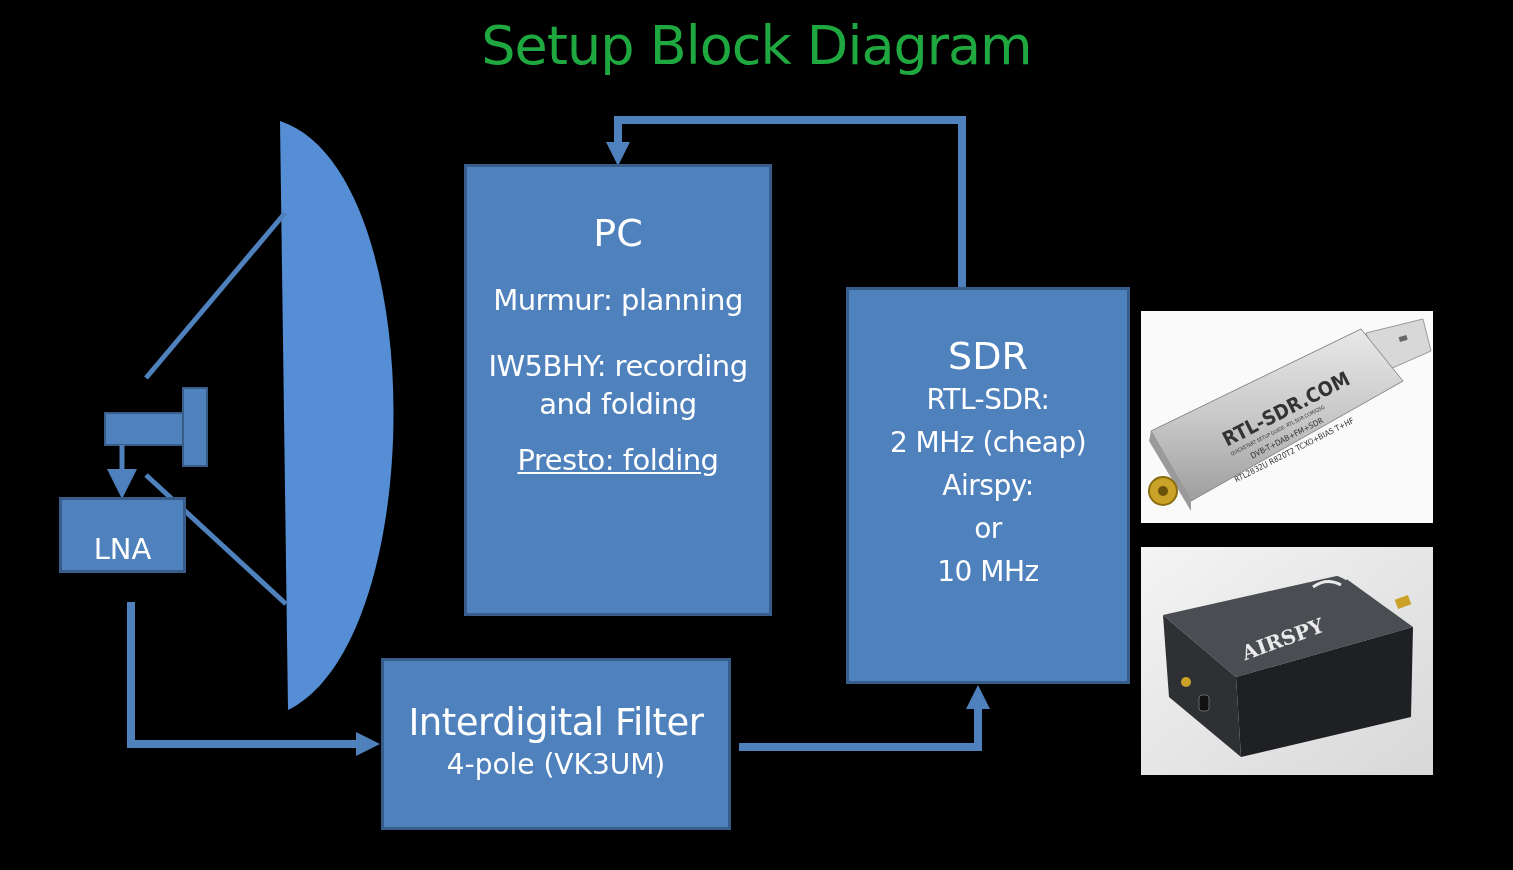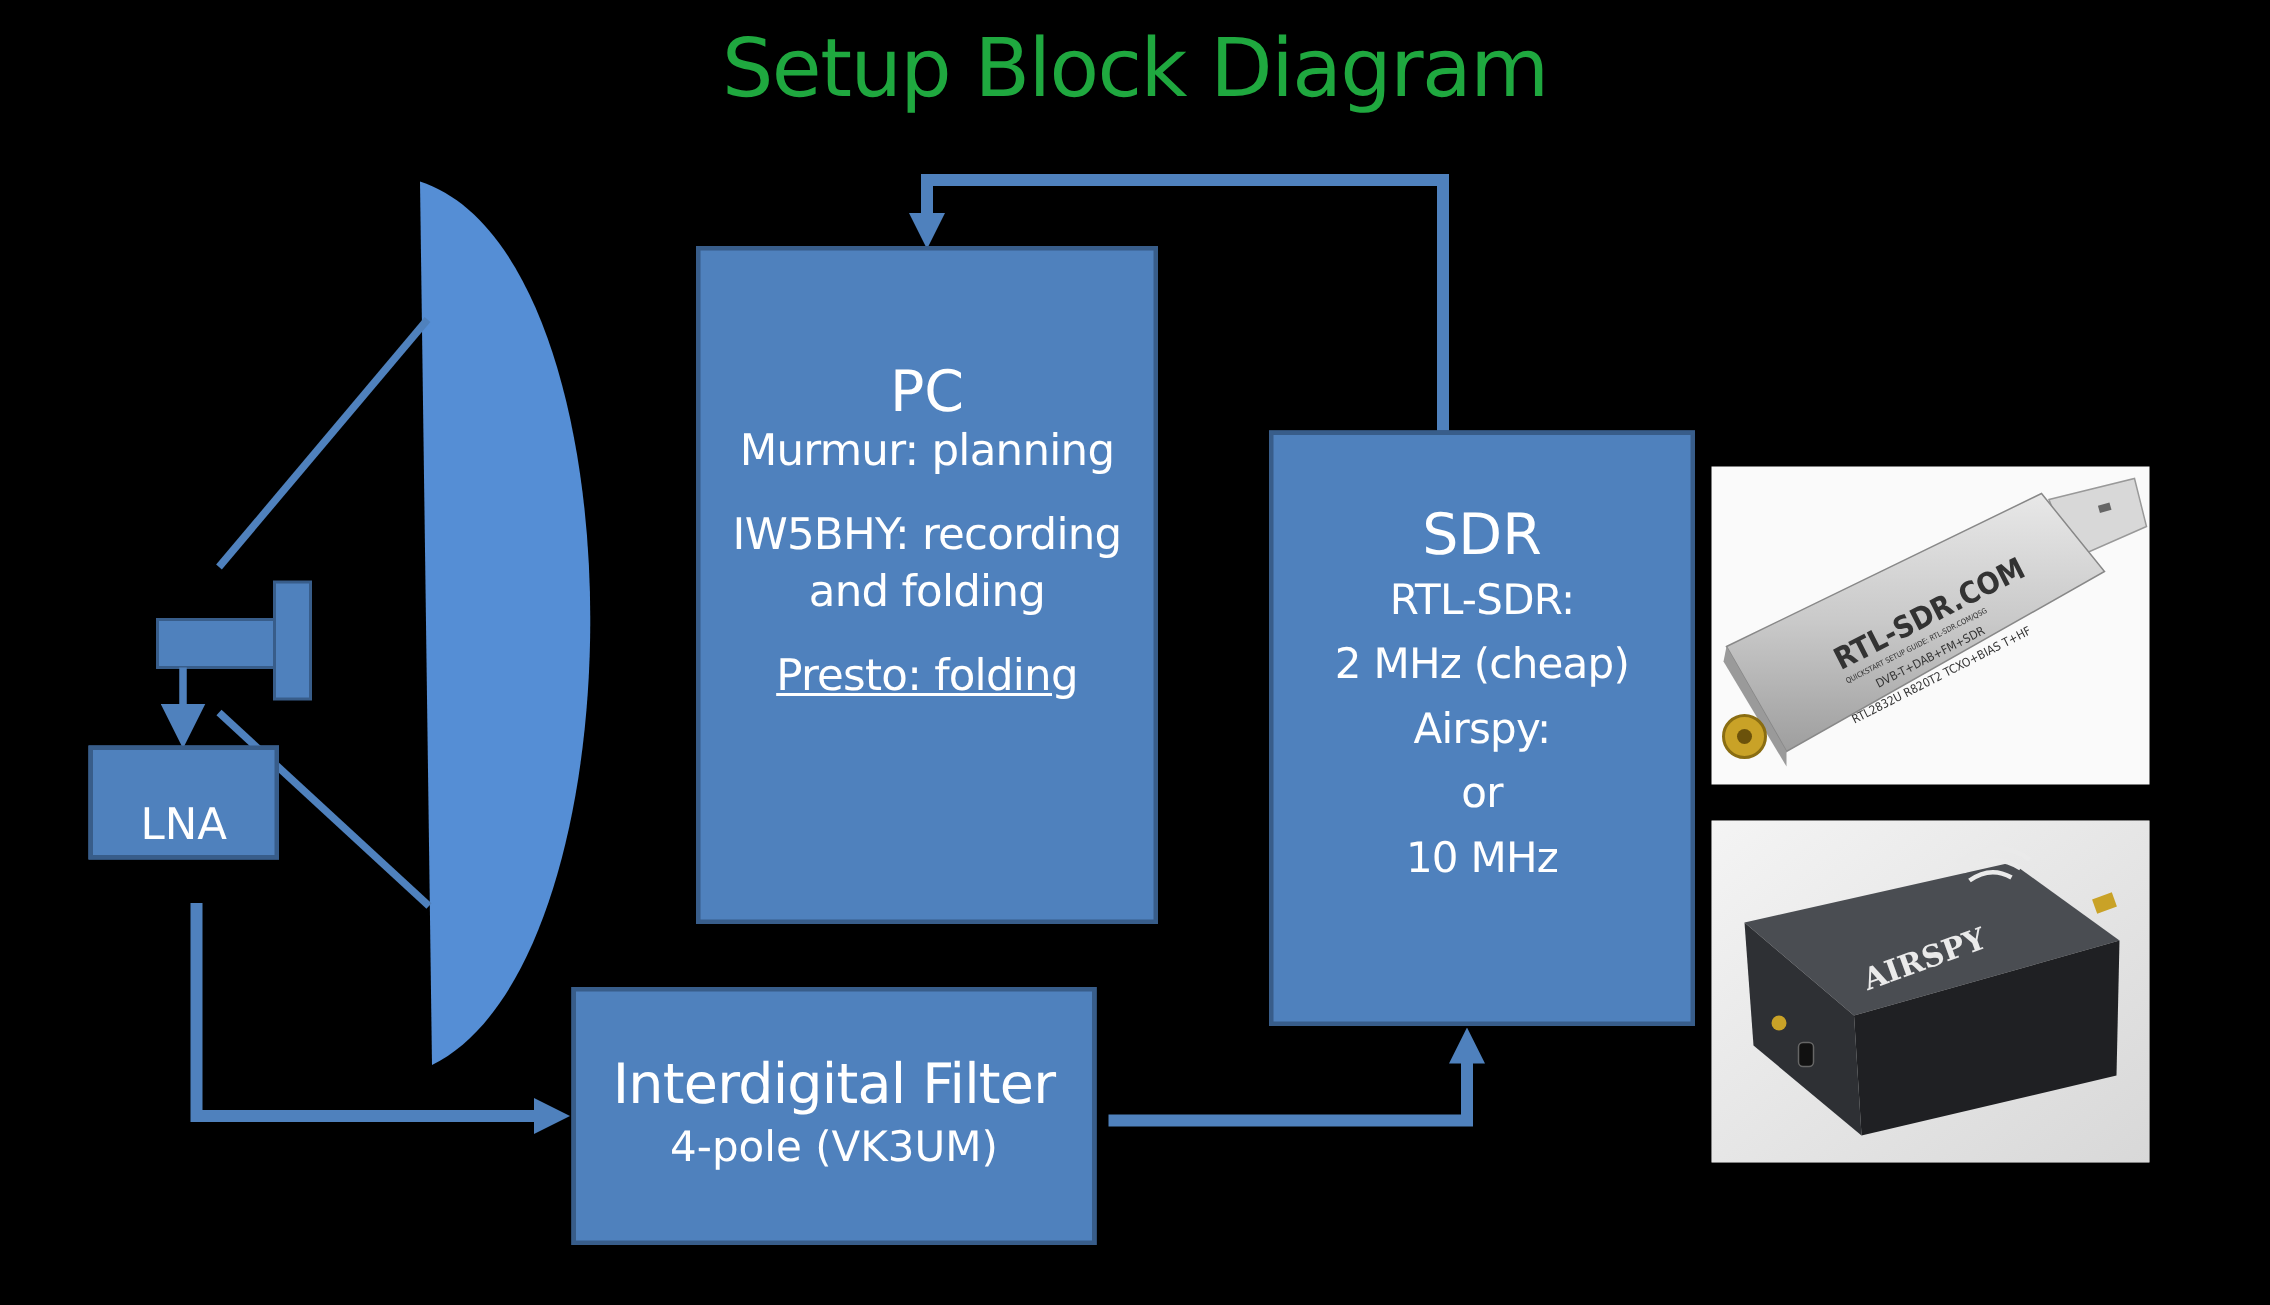--- a/index.html
+++ b/index.html
@@ -3,21 +3,21 @@
 <meta charset="utf-8">
 <style>
   html, body { margin:0; padding:0; background:#000; }
   body { width:1513px; height:870px; position:relative; overflow:hidden; font-family:"Liberation Sans", "DejaVu Sans", sans-serif; }
   .title { position:absolute; left:0; width:1513px; top:14px; text-align:center; color:#1fa83f; font-size:54px; font-family:"DejaVu Sans", sans-serif; letter-spacing:-1px; }
   svg.diagram { position:absolute; left:0; top:0; }
   .box { position:absolute; background:#4f81bd; border:3px solid #385d8a; box-sizing:border-box; color:#fff; text-align:center; font-family:"DejaVu Sans", sans-serif; }
   .box .heading { display:block; }
   .line { display:block; }
   #pc { left:464px; top:164px; width:308px; height:452px; }
-  #pc .heading { font-size:38px; margin-top:72px; }
+  #pc .heading { font-size:38px; margin-top:44px; }
   #pc .line { font-size:29px; letter-spacing:-0.5px; }
   #sdr { left:846px; top:287px; width:284px; height:397px; }
   #sdr .heading { font-size:38px; margin-top:44px; }
   #sdr .line { font-size:28px; line-height:43px; letter-spacing:-0.5px; }
   #lna { left:59px; top:497px; width:127px; height:76px; font-size:29px; line-height:98px; }
   #filter { left:381px; top:658px; width:350px; height:172px; }
   #filter .heading { font-size:37px; margin-top:40px; letter-spacing:-0.5px; }
   #filter .line { font-size:28px; margin-top:4px; }
   .photo { position:absolute; background:#fff; overflow:hidden; }
   #rtl-photo { left:1141px; top:311px; width:292px; height:212px; background:#fafafa; }
@@ -54,22 +54,22 @@
   <polyline points="962,287 962,120 618,120 618,148" fill="none" stroke="#4f81bd" stroke-width="8"></polyline>
   <line x1="618" y1="146" x2="618" y2="154" stroke="#4f81bd" stroke-width="4" marker-end="url(#ah)"></line>
 </svg>
 
 <div class="box" id="lna">
   <span>LNA</span>
 </div>
 
 <div class="box" id="pc">
   <span class="heading">PC</span>
-  <span class="line" style="">Murmur: planning</span>
-  <span class="line" style="margin-top:22px;">IW5BHY: recording</span>
+  <span class="line" style="margin-top:28px;">Murmur: planning</span>
+  <span class="line" style="margin-top:32px;">IW5BHY: recording</span>
   <span class="line" style="margin-top:4px;">and folding</span>
   <span class="line" style="margin-top:22px;text-decoration:underline;">Presto: folding</span>
 </div>
 
 <div class="box" id="sdr">
   <span class="heading">SDR</span>
   <span class="line" style="">RTL-SDR:</span>
   <span class="line">2 MHz (cheap)</span>
   <span class="line">Airspy:</span>
   <span class="line">or</span>

